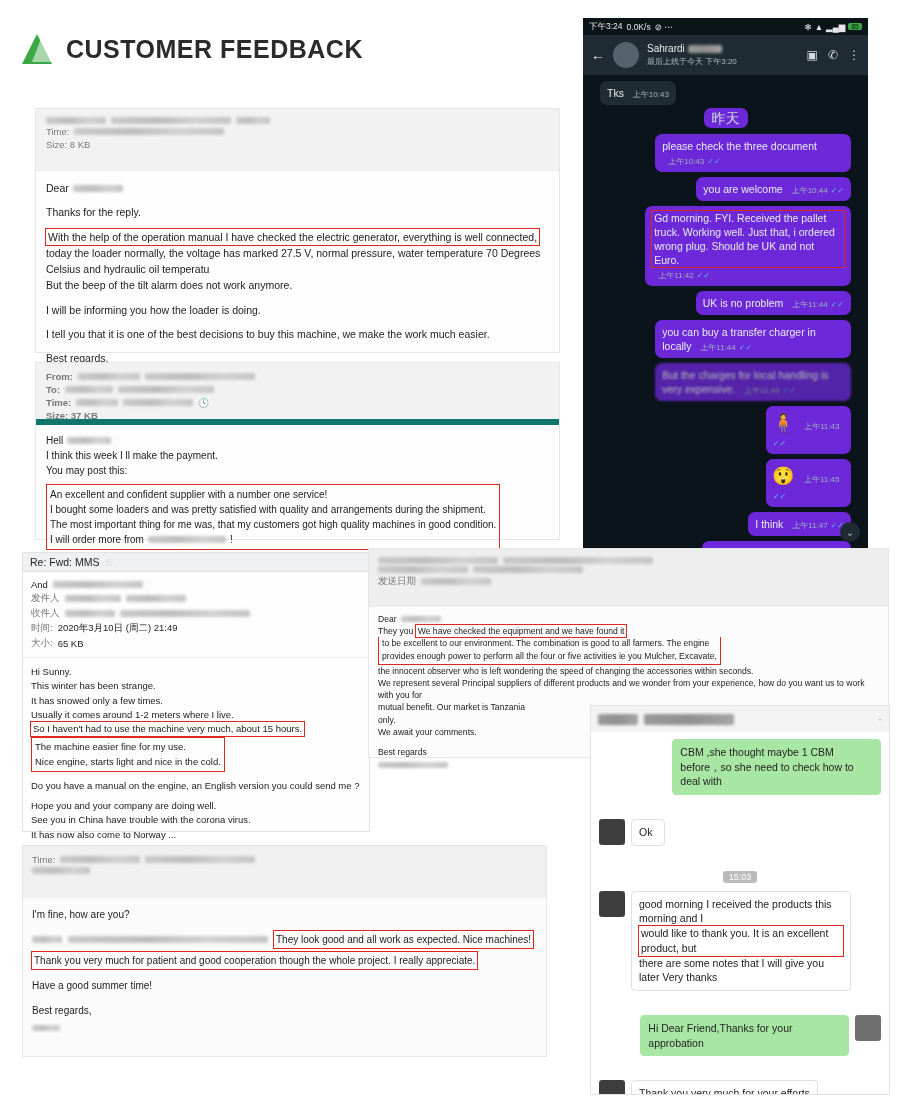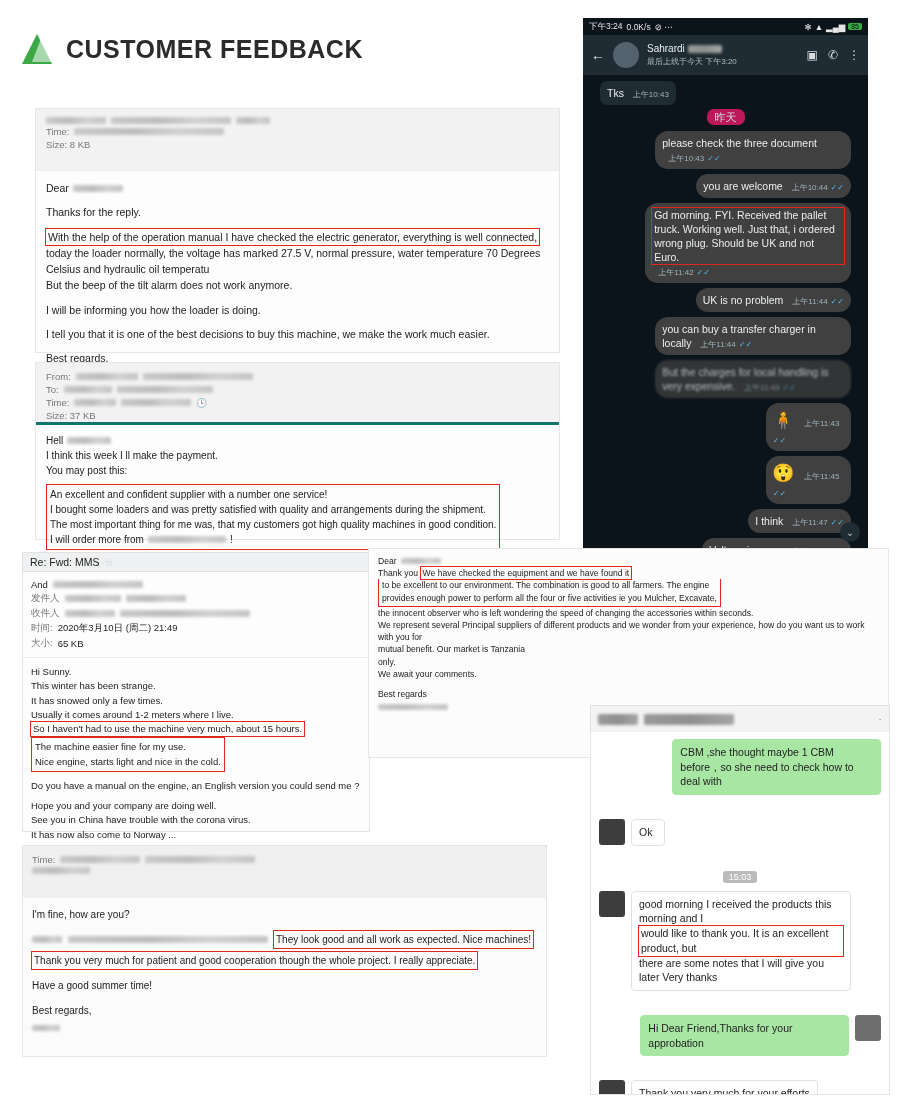--- a/index.html
+++ b/index.html
@@ -60,21 +60,21 @@
   .email1 .head { background:#f2f2f2; height:62px; padding:6px 10px; border-bottom:1px solid #ececec;}
   .email1 .body { padding:9px 10px; font-size:10.5px; line-height:1.55; }
   .rowline { margin:2px 0; display:flex; align-items:center; gap:5px; }
   .lbl { color:#777; font-size:9.5px; }
 
   
   .email2 {
     position:absolute; left:35px; top:362px; width:525px; height:178px;
     background:#fdfdfd; border:1px solid #e6e6e6;
   }
-  .email2 .head { background:#f2f2f2; height:62px; padding:6px 10px; border-bottom:3px solid #0f766e;}
+  .email2 .head { background:#f2f2f2; height:62px; padding:6px 10px; border-bottom:6px solid #0f766e;font-weight:bold;}
   .email2 .body { padding:8px 10px; font-size:10px; line-height:1.5; }
 
   
   .wa {
     position:absolute; left:583px; top:18px; width:285px; height:530px;
     background:#0e1b21; overflow:hidden;
   }
   .wa-status {
     height:17px; background:#0b1419; color:#e7e7e7; font-size:8.5px;
     display:flex; align-items:center; padding:0 6px; gap:4px;
@@ -94,28 +94,28 @@
     content:""; position:absolute; inset:0;
     background:#0b141a;
     opacity:1;
   }
   .wa-body > * { position:relative; }
   .bubble {
     max-width:78%; border-radius:7px; padding:5px 7px 4px; font-size:10.5px;
     line-height:1.35; margin-bottom:5px; color:#e9edef; position:relative; word-wrap:break-word;
   }
   .b-in { background:#1f2c33; float:left; clear:both; }
-  .b-out { background:#404040; float:right; clear:both;border-radius:13px; }
+  .b-out { background:#6d28d9; float:right; clear:both; }
   .meta { font-size:8px; color:#9fb3ba; margin-left:6px; white-space:nowrap; }
   .ticks { color:#53bdeb; font-size:8px; }
   .daychip {
     clear:both; text-align:center; margin:6px 0;
   }
   .daychip span {
-    background:#be185d; color:#cfd9dd; font-size:11px; padding:2px 8px; border-radius:7px;
+    background:#6d28d9; color:#cfd9dd; font-size:14px; padding:2px 8px; border-radius:7px;
   }
   .wa-scrollbtn {
     position:absolute; right:8px; bottom:6px; width:20px;height:20px;border-radius:50%;
     background:#1f2c33; color:#aebac1; display:flex;align-items:center;justify-content:center;font-size:10px;
   }
 
   
   .email3 {
     position:absolute; left:22px; top:552px; width:348px; height:280px;
     background:#fdfdfd; border:1px solid #e2e2e2;
@@ -401,27 +401,41 @@
     <div>Do you have a manual on the engine, an English version you could send me ?</div>
     <div style="height:6px"></div>
     <div>Hope you and your company are doing well.</div>
     <div>See you in China have trouble with the corona virus.</div>
     <div>It has now also come to Norway ...</div>
     <div>Many greetings, Andre.</div>
   </div>
 </div>
 
 <div class="email4">
+  <div class="head">
+    <div class="rowline">
+      <span class="blur" style="width:120px"></span>
+        <span class="blur" style="width:150px"></span>
+    </div>
+    <div class="rowline">
+      <span class="blur" style="width:90px"></span>
+        <span class="blur" style="width:110px"></span>
+    </div>
+    <div class="rowline">
+      <span class="lbl">发送日期</span>
+      <span class="blur" style="width:70px"></span>
+    </div>
+  </div>
   <div class="body">
     <div style="display:flex;align-items:center;gap:4px;">
       <span>Dear</span>
         <span class="blur" style="width:40px;height:6px"></span>
     </div>
     <div>
-      <span>Thank you </span><span class="redbox">We have checked the equipment and we have found it</span>
+      <span>They you </span><span class="redbox">We have checked the equipment and we have found it</span>
     </div>
     <div class="redline" style="display:inline-block;border-top:none;padding-top:0">
       <div>to be excellent to our environment. The combination is good to all farmers. The engine</div>
       <div>provides enough power to perform all the four  or five activities ie you Mulcher, Excavate,</div>
     </div>
     <div>the innocent observer  who is left wondering  the speed of changing the accessories within seconds.</div>
     <div>We represent several Principal suppliers of different products and we wonder  from your experience, how do you want us to work with you for</div>
     <div>mutual benefit. Our market is Tanzania</div>
     <div>only.</div>
     <div>We await your comments.</div>

